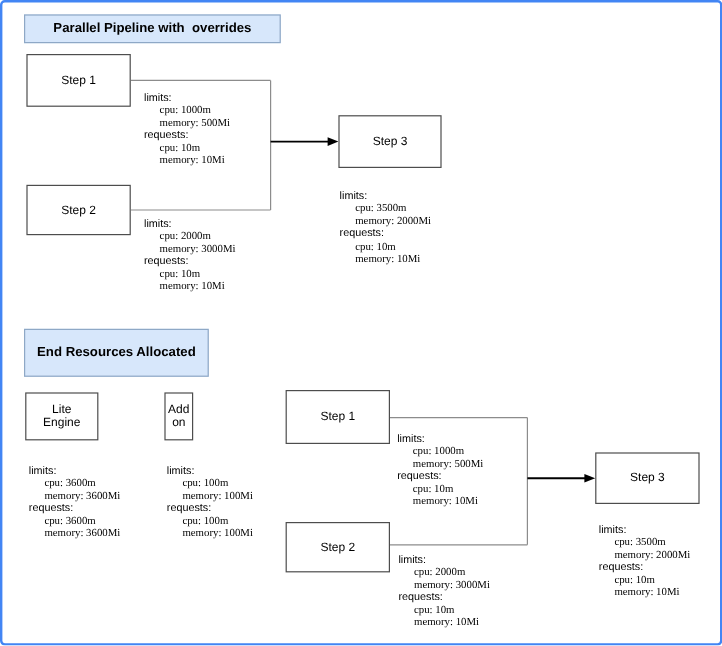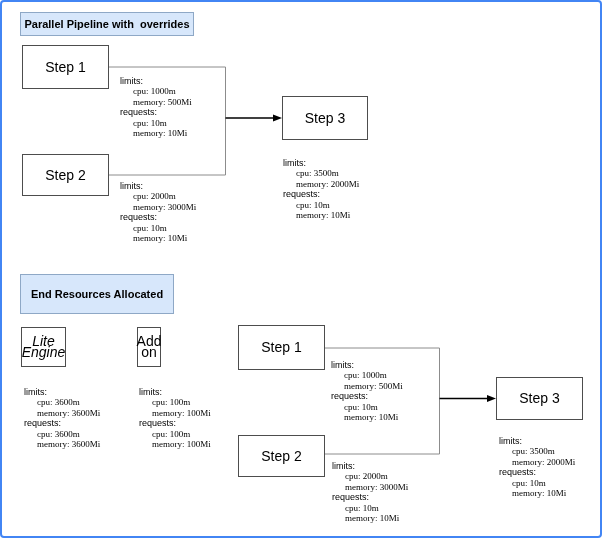--- a/index.html
+++ b/index.html
@@ -14,21 +14,21 @@
     color:#000;
     overflow:hidden;
   }
   .wires{position:absolute;left:0;top:0;width:602px;height:538px;pointer-events:none;}
   .node{
     position:absolute;
     box-sizing:border-box;
     background:#ffffff;
     border:1px solid #4d4d4d;
     display:flex;align-items:center;justify-content:center;
-    font-size:14px;
+    font-size:10px;
     text-align:center;
   }
   .node .lbl{line-height:11px;}
   .title{
     position:absolute;
     box-sizing:border-box;
     background:#d7e7fb;
     border:1px solid #8ea8c6;
     display:flex;align-items:center;justify-content:center;
     font-size:11px;font-weight:bold;
@@ -36,30 +36,30 @@
   }
   .res{
     position:absolute;
     font-size:9px;
     line-height:10.4px;
     white-space:nowrap;
   }
   .res .in{margin-left:13px;font-family:Liberation Serif, serif;}
 
   
-  #title-top   {left:18px;  top:10px;  width:174px; height:24px;}
+  #title-top   {left:18px;  top:10px;  width:214px; height:24px;}
   #step1-top   {left:20px;  top:43px;  width:87px;  height:44px;}
   #step2-top   {left:20px;  top:152px; width:87px;  height:42px;}
   #step3-top   {left:280px; top:94px;  width:86px;  height:44px;}
   #res-step1-top{left:118px; top:74px;}
   #res-step2-top{left:118px; top:179px;}
   #res-step3-top{left:281px; top:156px;}
 
   #title-bottom{left:18px;  top:272px; width:154px; height:40px;}
-  #lite-engine {left:19px;  top:325px; width:45px;  height:40px;font-style:italic;}
+  #lite-engine {left:19px;  top:325px; width:61px;  height:40px;}
   #add-on      {left:135px; top:325px; width:24px;  height:40px;}
   #step1-bot   {left:236px; top:323px; width:87px;  height:45px;}
   #step2-bot   {left:236px; top:433px; width:87px;  height:42px;}
   #step3-bot   {left:494px; top:375px; width:87px;  height:43px;}
   #res-lite    {left:22px;  top:385px;}
   #res-addon   {left:137px; top:385px;}
   #res-step1-bot{left:329px; top:358px;}
   #res-step2-bot{left:330px; top:459px;}
   #res-step3-bot{left:497px; top:434px;}
 </style>

